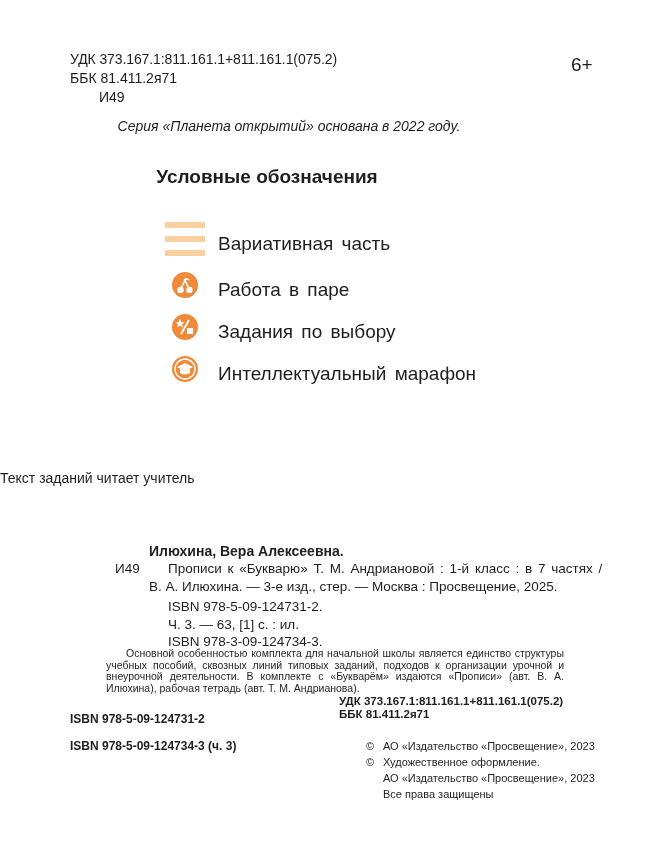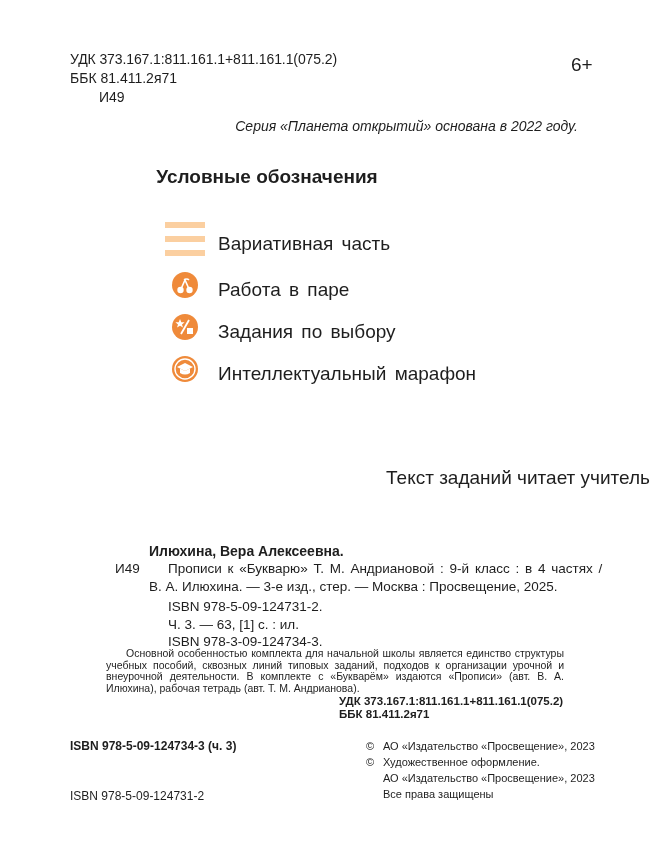--- a/index.html
+++ b/index.html
@@ -8,52 +8,52 @@
       overflow: hidden; color: #1e1e1e;
       font-family: "Liberation Sans", "DejaVu Sans", sans-serif;
     }
     .abs { position: absolute; white-space: nowrap; }
 
     .udk-top { left: 70px; top: 50px; font-size: 14px; line-height: 18px; letter-spacing: -0.1px; font-stretch: condensed; }
     .bbk-top { left: 70px; top: 69px; font-size: 14px; line-height: 18px; }
     .code-top { left: 99px; top: 88px; font-size: 14px; line-height: 18px; }
     .age { left: 571px; top: 54px; font-size: 19px; line-height: 22px; }
 
-    .series { left: 0; width: 578px; text-align: right; top: 117px; font-size: 14px; font-style: italic; line-height: 18px; }
+    .series { left: 0; width: 578px; text-align: center; top: 117px; font-size: 14px; font-style: italic; line-height: 18px; }
     .legend-title { left: 0; width: 534px; text-align: center; top: 165px; font-size: 19px; font-weight: bold; line-height: 24px; }
 
     .legend-item { left: 165px; height: 34px; display: flex; align-items: flex-end; }
     .legend-item .ic { width: 40px; height: 34px; position: relative; }
     .legend-item .lbl { position: absolute; left: 53px; font-size: 19px; line-height: 24px; word-spacing: 3px; white-space: nowrap; }
 
     .stripes { position: absolute; left: 0; top: 0; width: 40px; height: 34px; }
     .stripes span { position: absolute; left: 0; width: 40px; height: 6px; background: #fbcfa0; }
 
     .circle { position: absolute; left: 7px; top: 4px; width: 26px; height: 26px; border-radius: 50%; background: #ef8a3a; }
     .circle svg { position: absolute; left: 0; top: 0; }
 
-    .teacher { left: 0; width: 650px; text-align: right; top: 468px; font-size: 19px; line-height: 20px; }
+    .teacher { left: 0; width: 650px; text-align: left; top: 468px; font-size: 14px; line-height: 20px; }
 
     .biblio { font-size: 13.5px; line-height: 18px; padding-left: 45px; }
     .author { left: 104px; top: 542px; font-weight: bold; font-size: 14px; }
     .b-code { left: 70px; top: 560px; }
     .b-line1 { left: 123px; top: 560px; word-spacing: 2px; }
     .b-line2 { left: 104px; top: 578px; }
     .b-line3 { left: 123px; top: 598px; }
     .b-line4 { left: 123px; top: 616px; }
     .b-line5 { left: 123px; top: 633px; }
 
     .annot { left: 106px; top: 648px; width: 458px; font-size: 10.5px; line-height: 11.5px; white-space: normal; text-align: justify; }
     .annot p { margin: 0; text-indent: 20px; }
 
     .udk-bot { left: 339px; top: 695px; font-size: 11.5px; font-weight: bold; line-height: 13px; }
     .bbk-bot { left: 339px; top: 708px; font-size: 11.5px; font-weight: bold; line-height: 13px; }
 
     .isbn1 { left: 70px; top: 739px; font-size: 12px; font-weight: bold; line-height: 14px; }
-    .isbn2 { left: 70px; top: 789px; font-size: 12px; font-weight: normal; line-height: 14px; }
+    .isbn2 { left: 70px; top: 712px; font-size: 12px; font-weight: bold; line-height: 14px; }
 
     .copy { left: 366px; font-size: 11px; line-height: 14px; }
     .copy .sym { position: absolute; left: 0; }
     .copy .txt { position: absolute; left: 17px; white-space: nowrap; }
     .c1 { top: 739px; }
     .c2 { top: 755px; }
     .c3 { top: 771px; left: 383px; }
     .c4 { top: 787px; left: 383px; }
   </style>
 </head>
@@ -116,21 +116,21 @@
       </svg>
     </div>
   </div>
   <span class="lbl">Интеллектуальный  марафон</span>
 </div>
 
 <div class="abs teacher">Текст заданий читает учитель</div>
 
 <div class="abs biblio author">Илюхина, Вера Алексеевна.</div>
 <div class="abs biblio b-code">И49</div>
-<div class="abs biblio b-line1">Прописи к «Букварю» Т. М. Андриановой : 9-й класс : в 4 частях /</div>
+<div class="abs biblio b-line1">Прописи к «Букварю» Т. М. Андриановой : 1-й класс : в 7 частях /</div>
 <div class="abs biblio b-line2">В. А. Илюхина. — 3-е изд., стер. — Москва : Просвещение, 2025.</div>
 <div class="abs biblio b-line3">ISBN 978-5-09-124731-2.</div>
 <div class="abs biblio b-line4">Ч. 3. — 63, [1] с. : ил.</div>
 <div class="abs biblio b-line5">ISBN 978-3-09-124734-3.</div>
 
 <div class="abs annot">
   <p>Основной особенностью комплекта для начальной школы является единство структуры учебных пособий, сквозных линий типовых заданий, подходов к организации урочной и внеурочной деятельности. В комплекте с «Букварём» издаются «Прописи» (авт. В. А. Илюхина), рабочая тетрадь (авт. Т. М. Андрианова).</p>
 </div>
 
 <div class="abs udk-bot">УДК 373.167.1:811.161.1+811.161.1(075.2)</div>

